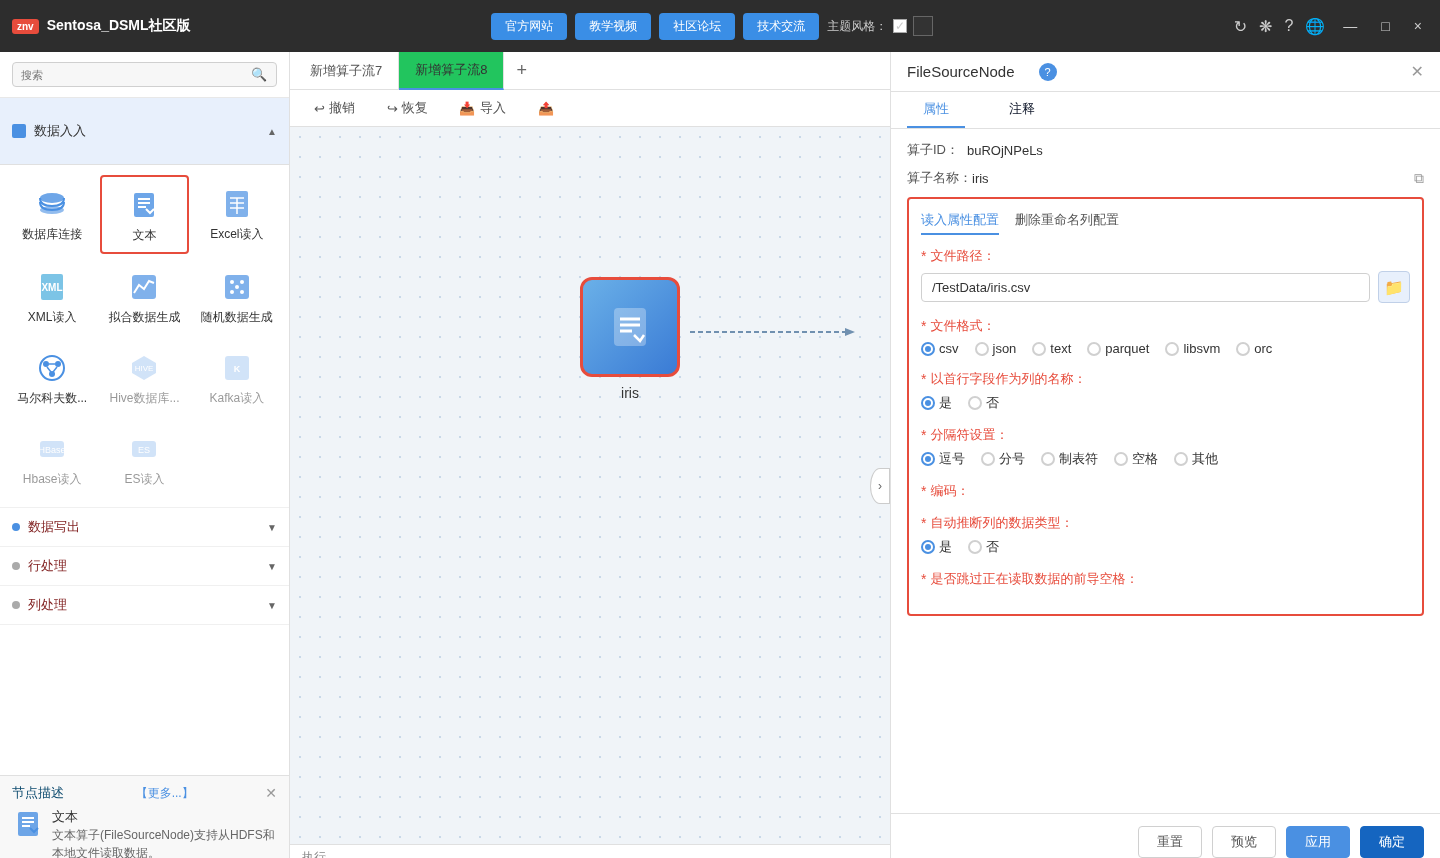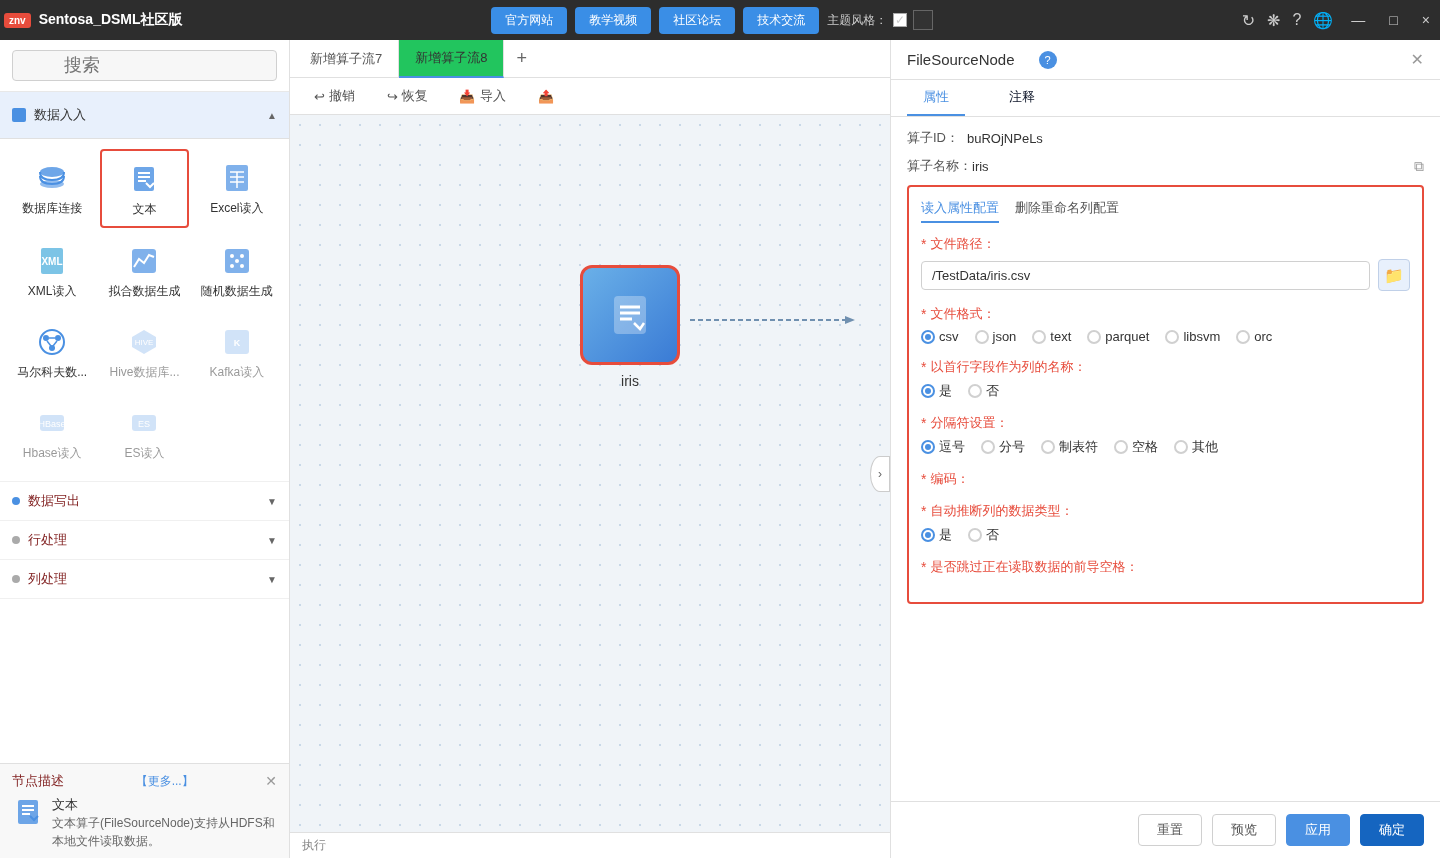--- a/index.html
+++ b/index.html
@@ -1,24 +1,24 @@
 <!DOCTYPE html>
 <html><head>
   <meta charset="utf-8">
   <style>
     * { box-sizing: border-box; margin: 0; padding: 0; }
     body { font-family: 'Microsoft YaHei', Arial, sans-serif; font-size: 13px; background: #f0f2f5; overflow: hidden; width: 1440px; height: 858px; }
 
     
     .title-bar {
-      height: 40px;
+      height: 52px;
       background: #2d2d2d;
       display: flex;
       align-items: center;
-      padding: 0 4px;
+      padding: 0 12px;
       justify-content: space-between;
     }
     .title-bar-left { display: flex; align-items: center; gap: 8px; color: #fff; font-size: 14px; font-weight: bold; }
     .znv-logo { background: #e74c3c; color: #fff; font-size: 10px; font-weight: bold; padding: 2px 5px; border-radius: 3px; }
     .title-bar-center { display: flex; align-items: center; gap: 8px; }
     .title-btn { background: #3a8ee6; color: #fff; border: none; padding: 5px 14px; border-radius: 4px; cursor: pointer; font-size: 12px; }
     .title-bar-right { display: flex; align-items: center; gap: 12px; color: #ccc; font-size: 12px; }
     .theme-section { display: flex; align-items: center; gap: 6px; color: #ccc; font-size: 12px; }
     .theme-check { width: 14px; height: 14px; border: 1px solid #aaa; background: #fff; display: flex; align-items: center; justify-content: center; }
     .theme-dark { width: 20px; height: 20px; background: #333; border: 1px solid #666; }
@@ -46,29 +46,28 @@
       border: 1px solid #d0d0d0;
       border-radius: 4px;
       padding: 4px 8px;
       background: #f7f7f7;
     }
     .search-box input {
       border: none;
       background: transparent;
       outline: none;
       flex: 1;
-      font-size: 18px;
+      font-size: 11px;
       color: #666;
-      margin-left: 43px;
     }
     .sidebar-categories { flex: 1; overflow-y: auto; }
     .category-header {
       display: flex;
       align-items: center;
-      padding: 14px 12px;
+      padding: 24px 12px;
       cursor: pointer;
       background: #e8f0fc;
       border-bottom: 1px solid #e0e0e0;
     }
     .category-header .cat-icon { width: 14px; height: 14px; background: #4a90e2; border-radius: 2px; margin-right: 8px; }
     .category-header .cat-title { color: #333; font-size: 13px; font-weight: 500; flex: 1; }
     .category-header .chevron { color: #666; font-size: 10px; }
     .category-items {
       display: grid;
       grid-template-columns: repeat(3, 1fr);
@@ -113,21 +112,21 @@
       background: #f8f8f8;
       border-top: 1px solid #e0e0e0;
       padding: 8px 12px;
     }
     .desc-header {
       display: flex;
       align-items: center;
       justify-content: space-between;
       margin-bottom: 6px;
     }
-    .desc-title { font-size: 13px; color: #7f1d1d; font-weight: 500; }
+    .desc-title { font-size: 13px; color: #0c4a6e; font-weight: 500; }
     .desc-more { color: #4a90e2; font-size: 12px; cursor: pointer; }
     .desc-content { display: flex; gap: 8px; }
     .desc-icon { font-size: 22px; color: #4a90e2; }
     .desc-text-block {}
     .desc-node-name { font-size: 13px; font-weight: 500; color: #333; }
     .desc-node-desc { font-size: 12px; color: #666; line-height: 1.5; }
 
     
     .main-area {
       flex: 1;

